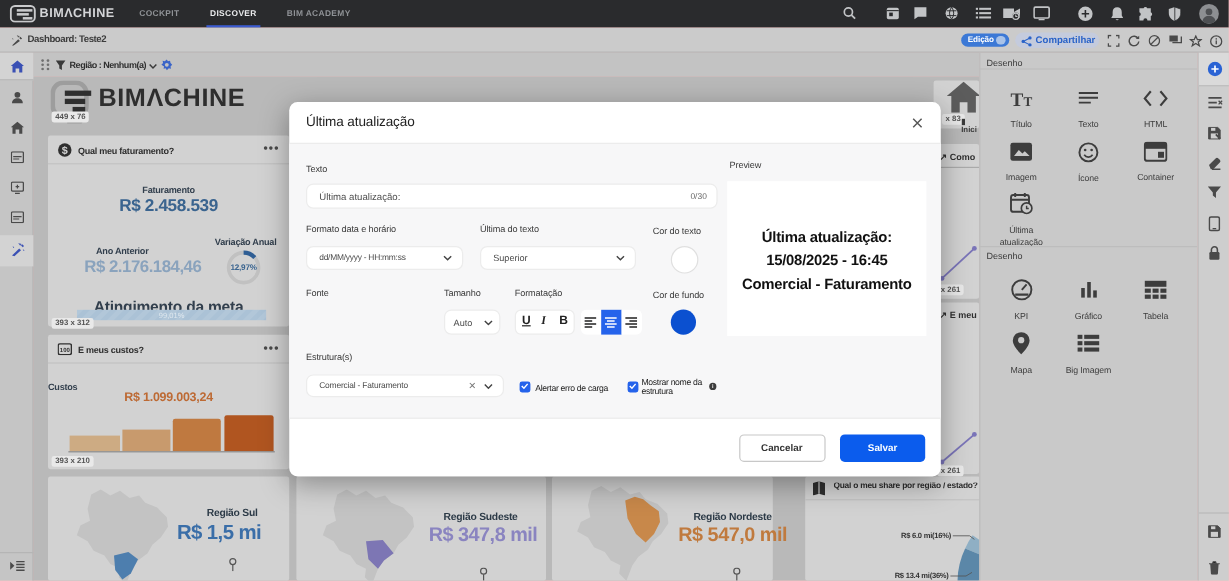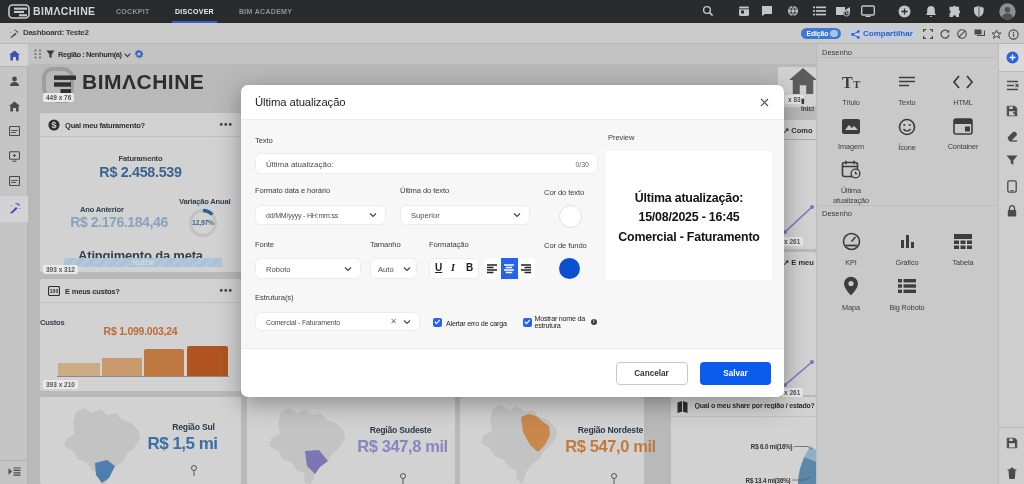--- a/index.html
+++ b/index.html
@@ -479,21 +479,21 @@
       <svg width="20" height="20" viewBox="0 0 20 20">
           <g fill="#3d3d3d">
             <rect x="1" y="3" width="4" height="3.4"></rect>
             <rect x="6.5" y="3" width="12.5" height="3.4"></rect>
             <rect x="1" y="8.3" width="4" height="3.4"></rect>
             <rect x="6.5" y="8.3" width="12.5" height="3.4"></rect>
             <rect x="1" y="13.6" width="4" height="3.4"></rect>
             <rect x="6.5" y="13.6" width="12.5" height="3.4"></rect>
           </g>
         </svg>
-      <div class="lab">Big Roboto</div>
+      <div class="lab">Big Imagem</div>
     </div>
   </div>
 
   <div id="rtb" class="abs">
     <div class="abs" style="left:0;top:0;width:26px;height:28px;background:#dadada;border-bottom:1px solid #b8b8b8"></div>
     <svg class="abs" style="left:7px;top:7px" width="13" height="13" viewBox="0 0 13 13">
         <circle cx="6.5" cy="6.5" r="6" fill="#2a63d4"></circle>
         <path d="M6.5 3.5v6M3.5 6.5h6" stroke="#fff" stroke-width="1.4"></path>
       </svg>
     <svg class="abs" style="left:7px;top:36px" width="13" height="11" viewBox="0 0 13 11">
@@ -557,26 +557,20 @@
     <div class="msel" style="left:159px;top:120px;width:130px;height:20px">
       <span class="tx">Superior</span>
       <svg class="cv" width="8" height="5" viewBox="0 0 8 5">
           <path d="M1 1l3 3 3-3" fill="none" stroke="#444" stroke-width="1.2"></path>
         </svg>
     </div>
     <div class="mlab" style="left:303px;top:103px">Cor do texto</div>
     <div class="abs" style="left:318px;top:120px;width:23px;height:23px;border-radius:50%;background:#fff;border:1px solid #e0e0e0"></div>
 
     <div class="mlab" style="left:14px;top:155px">Fonte</div>
-    <div class="msel" style="left:14px;top:173px;width:106px;height:21px">
-      <span class="tx">Roboto</span>
-      <svg class="cv" width="8" height="5" viewBox="0 0 8 5">
-          <path d="M1 1l3 3 3-3" fill="none" stroke="#444" stroke-width="1.2"></path>
-        </svg>
-    </div>
     <div class="mlab" style="left:129px;top:155px">Tamanho</div>
     <div class="msel" style="left:129px;top:173px;width:47px;height:21px">
       <span class="tx" style="left:7px">Auto</span>
       <svg class="cv" style="right:5px" width="8" height="5" viewBox="0 0 8 5">
           <path d="M1 1l3 3 3-3" fill="none" stroke="#444" stroke-width="1.2"></path>
         </svg>
     </div>
     <div class="mlab" style="left:188px;top:155px">Formatação</div>
     <div class="abs" style="left:188px;top:173px;width:50px;height:21px;background:#fff;border:1px solid #ececec;border-radius:5px">
       <span class="abs" style="left:5px;top:3px;font-size:10px;font-weight:bold;color:#222;text-decoration:underline">U</span>

